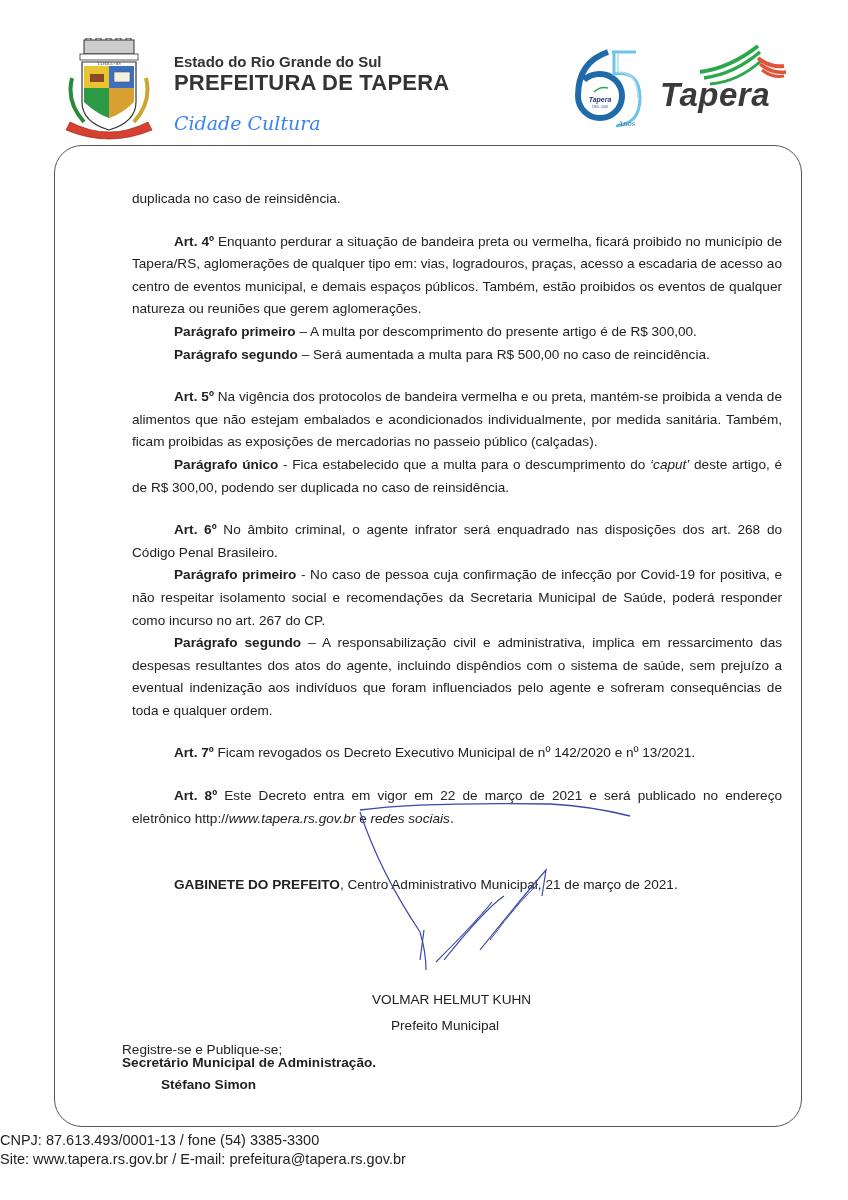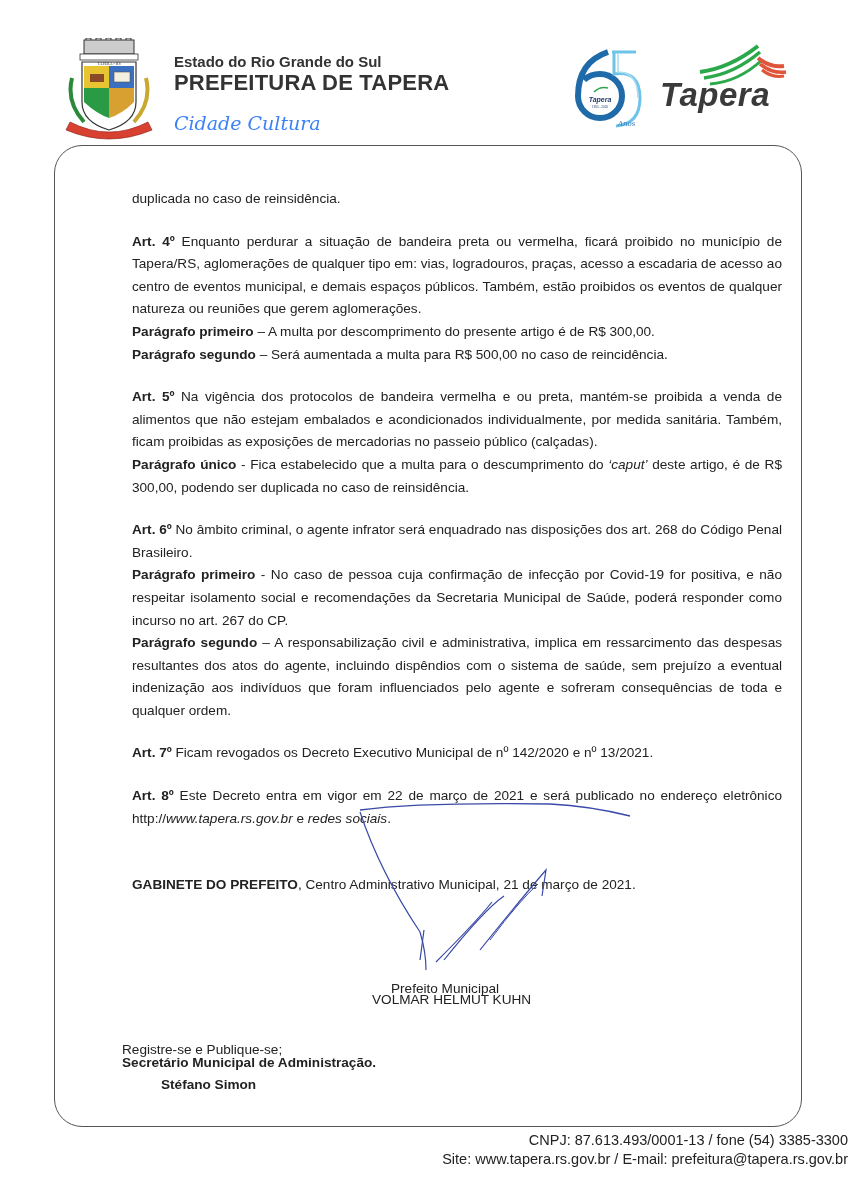--- a/index.html
+++ b/index.html
@@ -10,24 +10,24 @@
   .state { font-size:15px; font-weight:bold; color:#333; line-height:18px; }
   .pref { font-size:22px; font-weight:bold; color:#333; line-height:24px; letter-spacing:0.2px; }
   .motto { font-family:"DejaVu Serif", serif; font-style:italic; font-size:19px; color:#3b82f6; line-height:26px; margin-top:15px; }
   .logo65 { position:absolute; left:572px; top:48px; width:70px; height:82px; }
   .logotap { position:absolute; left:660px; top:44px; width:132px; height:72px; }
   .taptext { position:absolute; left:660px; top:76px; font-size:33px; font-weight:bold; font-style:italic; color:#3a3a3a; letter-spacing:0.5px; }
   .frame { position:absolute; left:54px; top:145px; width:748px; height:982px; border:1.5px solid #555; border-radius:28px; box-sizing:border-box; }
   .body-text { position:absolute; left:132px; top:188px; width:650px; font-size:13.6px; line-height:22.6px; color:#222; }
   .body-text p { margin:0; text-align:justify; }
   .gap { height:20px; }
-  b { font-weight:bold; }
+  b { font-weight:bold;margin-left:42px; }
   .sig-line { position:absolute; font-size:13.6px; color:#222; }
   .sig-svg { position:absolute; left:340px; top:800px; width:300px; height:175px; pointer-events:none; }
-  .footer { position:absolute; left:0; top:1131px; width:848px; text-align:right; font-size:14.5px; line-height:19px; color:#222; }
+  .footer { position:absolute; left:0; top:1131px; width:848px; text-align:left; font-size:14.5px; line-height:19px; color:#222; }
 </style>
 </head>
 <body>
 
 <div class="header">
   <svg class="crest" viewBox="0 0 90 104">
     <rect x="20" y="2" width="50" height="14" fill="#ccc" stroke="#333" stroke-width="1"></rect>
     <path d="M22 2v-2h5v2M32 2v-2h5v2M42 2v-2h5v2M52 2v-2h5v2M62 2v-2h5v2" stroke="#333" fill="none"></path>
     <rect x="16" y="16" width="58" height="6" fill="#fff" stroke="#333" stroke-width="0.8"></rect>
     <path d="M18 24 h54 v40 q0 20 -27 28 q-27 -8 -27 -28 z" fill="#fff" stroke="#333" stroke-width="1.2"></path>
@@ -84,21 +84,21 @@
   <p><b>Parágrafo segundo</b><span> – A responsabilização civil e administrativa, implica em ressarcimento das despesas resultantes dos atos do agente, incluindo dispêndios com o sistema de saúde, sem prejuízo a eventual indenização aos indivíduos que foram influenciados pelo agente e sofreram consequências de toda e qualquer ordem.</span></p>
   <div class="gap"></div>
   <p><b>Art. 7º</b><span> Ficam revogados os Decreto Executivo Municipal de nº 142/2020 e nº 13/2021.</span></p>
   <div class="gap"></div>
   <p><b>Art. 8º</b><span> Este Decreto entra em vigor em 22 de março de 2021 e será publicado no endereço eletrônico http://</span><i>www.tapera.rs.gov.br</i><span> e </span><i>redes sociais</i><span>.</span></p>
 </div>
 
 <div class="sig-line" style="left:132px; top:877px;"><b>GABINETE DO PREFEITO</b><span>, Centro Administrativo Municipal, 21 de março de 2021.</span></div>
 
 <div class="sig-line" style="left:372px; top:992px;">VOLMAR HELMUT KUHN</div>
-<div class="sig-line" style="left:391px; top:981px;">Prefeito Municipal</div>
+<div class="sig-line" style="left:391px; top:1018px;">Prefeito Municipal</div>
 
 <svg class="sig-svg" viewBox="0 0 300 175">
   <path d="M20 10 q60 -8 190 -6 q40 2 80 12" stroke="#3a4aa8" stroke-width="1.3" fill="none"></path>
   <path d="M20 12 q20 60 60 120 q6 20 6 38" stroke="#3a4aa8" stroke-width="1.2" fill="none"></path>
   <path d="M80 160 l4 -30" stroke="#3a4aa8" stroke-width="1.2" fill="none"></path>
   <path d="M96 162 q40 -40 56 -60" stroke="#3a4aa8" stroke-width="1.2" fill="none"></path>
   <path d="M104 160 q40 -50 60 -64" stroke="#3a4aa8" stroke-width="1.2" fill="none"></path>
   <path d="M140 150 q40 -50 66 -80 l-4 26" stroke="#3a4aa8" stroke-width="1.2" fill="none"></path>
   <path d="M150 140 q30 -40 48 -56" stroke="#3a4aa8" stroke-width="1" fill="none"></path>
 </svg>

